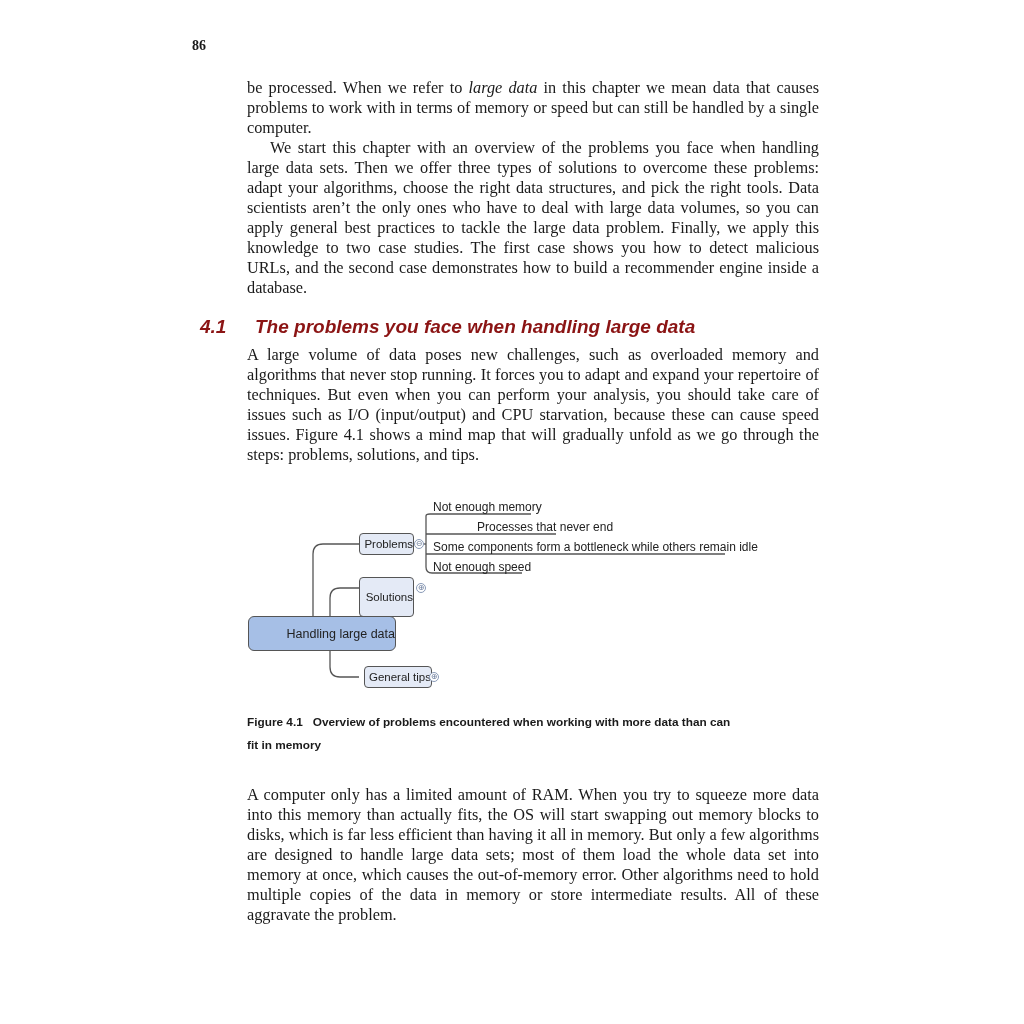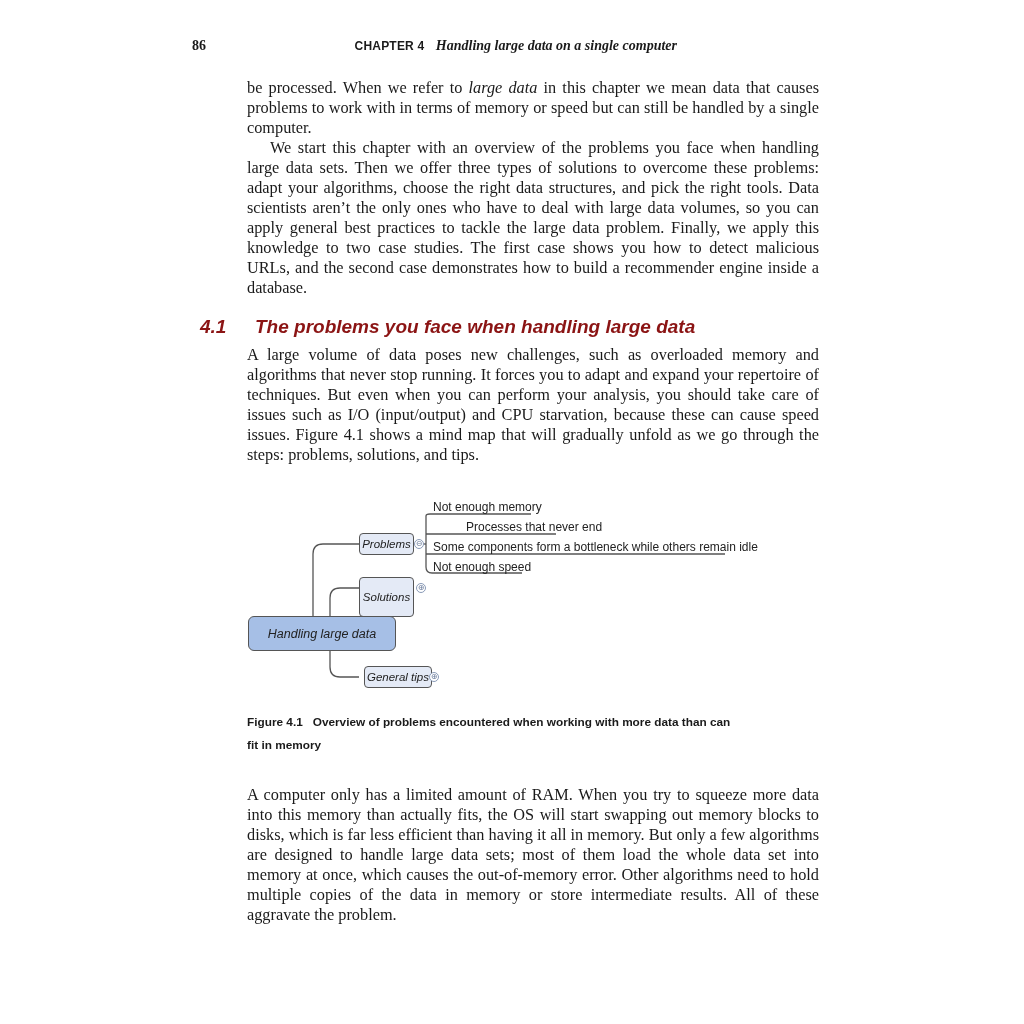--- a/index.html
+++ b/index.html
@@ -15,37 +15,33 @@
   .para { position:absolute; left:247px; width:572px; font-size:16.3px; line-height:20px; text-align:justify; margin:0; }
   .indent { text-indent:23px; }
   .p1 { top:78px; }
   .p3 { top:345px; }
   .p4 { top:785px; }
 
   .section-head { position:absolute; top:316px; left:192px; font-family:"Liberation Sans", sans-serif; font-weight:bold; font-style:italic; color:#8b1414; font-size:19px;margin-left:8px; }
   .section-num { display:inline-block; width:55px; }
 
   .figure { position:absolute; left:240px; top:495px; width:500px; height:200px; }
-  .node { position:absolute; font-family:"Liberation Sans", sans-serif; font-size:11.5px; color:#222; border:1.3px solid #555; border-radius:4px; background:#e4eaf6; box-sizing:border-box; display:flex; align-items:center; justify-content:center;font-style:italic; }
+  .node { position:absolute; font-family:"Liberation Sans", sans-serif; font-size:11.5px; color:#222; border:1.3px solid #555; border-radius:4px; background:#e4eaf6; box-sizing:border-box; display:flex; align-items:center; justify-content:flex-end; }
   .root { background:#a6bfe6; border-radius:6px; font-size:12.5px; }
   .leaf { position:absolute; font-family:"Liberation Sans", sans-serif; font-size:12px; color:#222; white-space:nowrap; }
   .toggle { position:absolute; width:8px; height:8px; border:1px solid #8a9bb8; border-radius:50%; font-size:8px; line-height:8px; text-align:center; color:#6a7c9c; font-family:"DejaVu Sans", sans-serif; background:#fff; }
 
   .caption { position:absolute; top:711px; left:247px; width:490px; font-family:"Liberation Sans", sans-serif; font-weight:bold; font-size:11.8px; line-height:23px; }
   .caption-num { margin-right:10px; }
 </style>
 </head>
 <body>
 
 <div class="running-head serif">
   <span class="page-num">86</span>
-  <span class="chapter-head">
-    <span class="chapter-label">CHAPTER 4</span>
-    <span class="chapter-title">Handling large data on a single computer</span>
-  </span>
 </div>
 
 <div class="para serif p1">
   <p style="margin:0"><span>be processed. When we refer to </span><em>large data</em><span> in this chapter we mean data that causes problems to work with in terms of memory or speed but can still be handled by a single computer.</span></p>
   <p class="indent" style="margin:0">We start this chapter with an overview of the problems you face when handling large data sets. Then we offer three types of solutions to overcome these problems: adapt your algorithms, choose the right data structures, and pick the right tools. Data scientists aren’t the only ones who have to deal with large data volumes, so you can apply general best practices to tackle the large data problem. Finally, we apply this knowledge to two case studies. The first case shows you how to detect malicious URLs, and the second case demonstrates how to build a recommender engine inside a database.</p>
 </div>
 
 <div class="section-head">
   <span class="section-num">4.1</span><span>The problems you face when handling large data</span>
 </div>
@@ -84,21 +80,21 @@
   <div class="node root" style="left:8px;top:121px;width:148px;height:35px;">
     <span>Handling large data</span>
   </div>
 
   <div class="node" style="left:124px;top:171px;width:68px;height:22px;">
     <span>General tips</span>
   </div>
   <div class="toggle" style="left:189px;top:177px;">⊕</div>
 
   <div class="leaf" style="left:193px;top:5px;">Not enough memory</div>
-  <div class="leaf" style="left:182px;top:25px;padding-left:44px;">Processes that never end</div>
+  <div class="leaf" style="left:193px;top:25px;padding-left:44px;">Processes that never end</div>
   <div class="leaf" style="left:193px;top:45px;">Some components form a bottleneck while others remain idle</div>
   <div class="leaf" style="left:193px;top:65px;">Not enough speed</div>
 </div>
 
 <div class="caption">
   <span class="caption-num">Figure 4.1</span><span>Overview of problems encountered when working with more data than can fit in memory</span>
 </div>
 
 <p class="para serif p4">A computer only has a limited amount of RAM. When you try to squeeze more data into this memory than actually fits, the OS will start swapping out memory blocks to disks, which is far less efficient than having it all in memory. But only a few algorithms are designed to handle large data sets; most of them load the whole data set into memory at once, which causes the out-of-memory error. Other algorithms need to hold multiple copies of the data in memory or store intermediate results. All of these aggravate the problem.</p>
 

